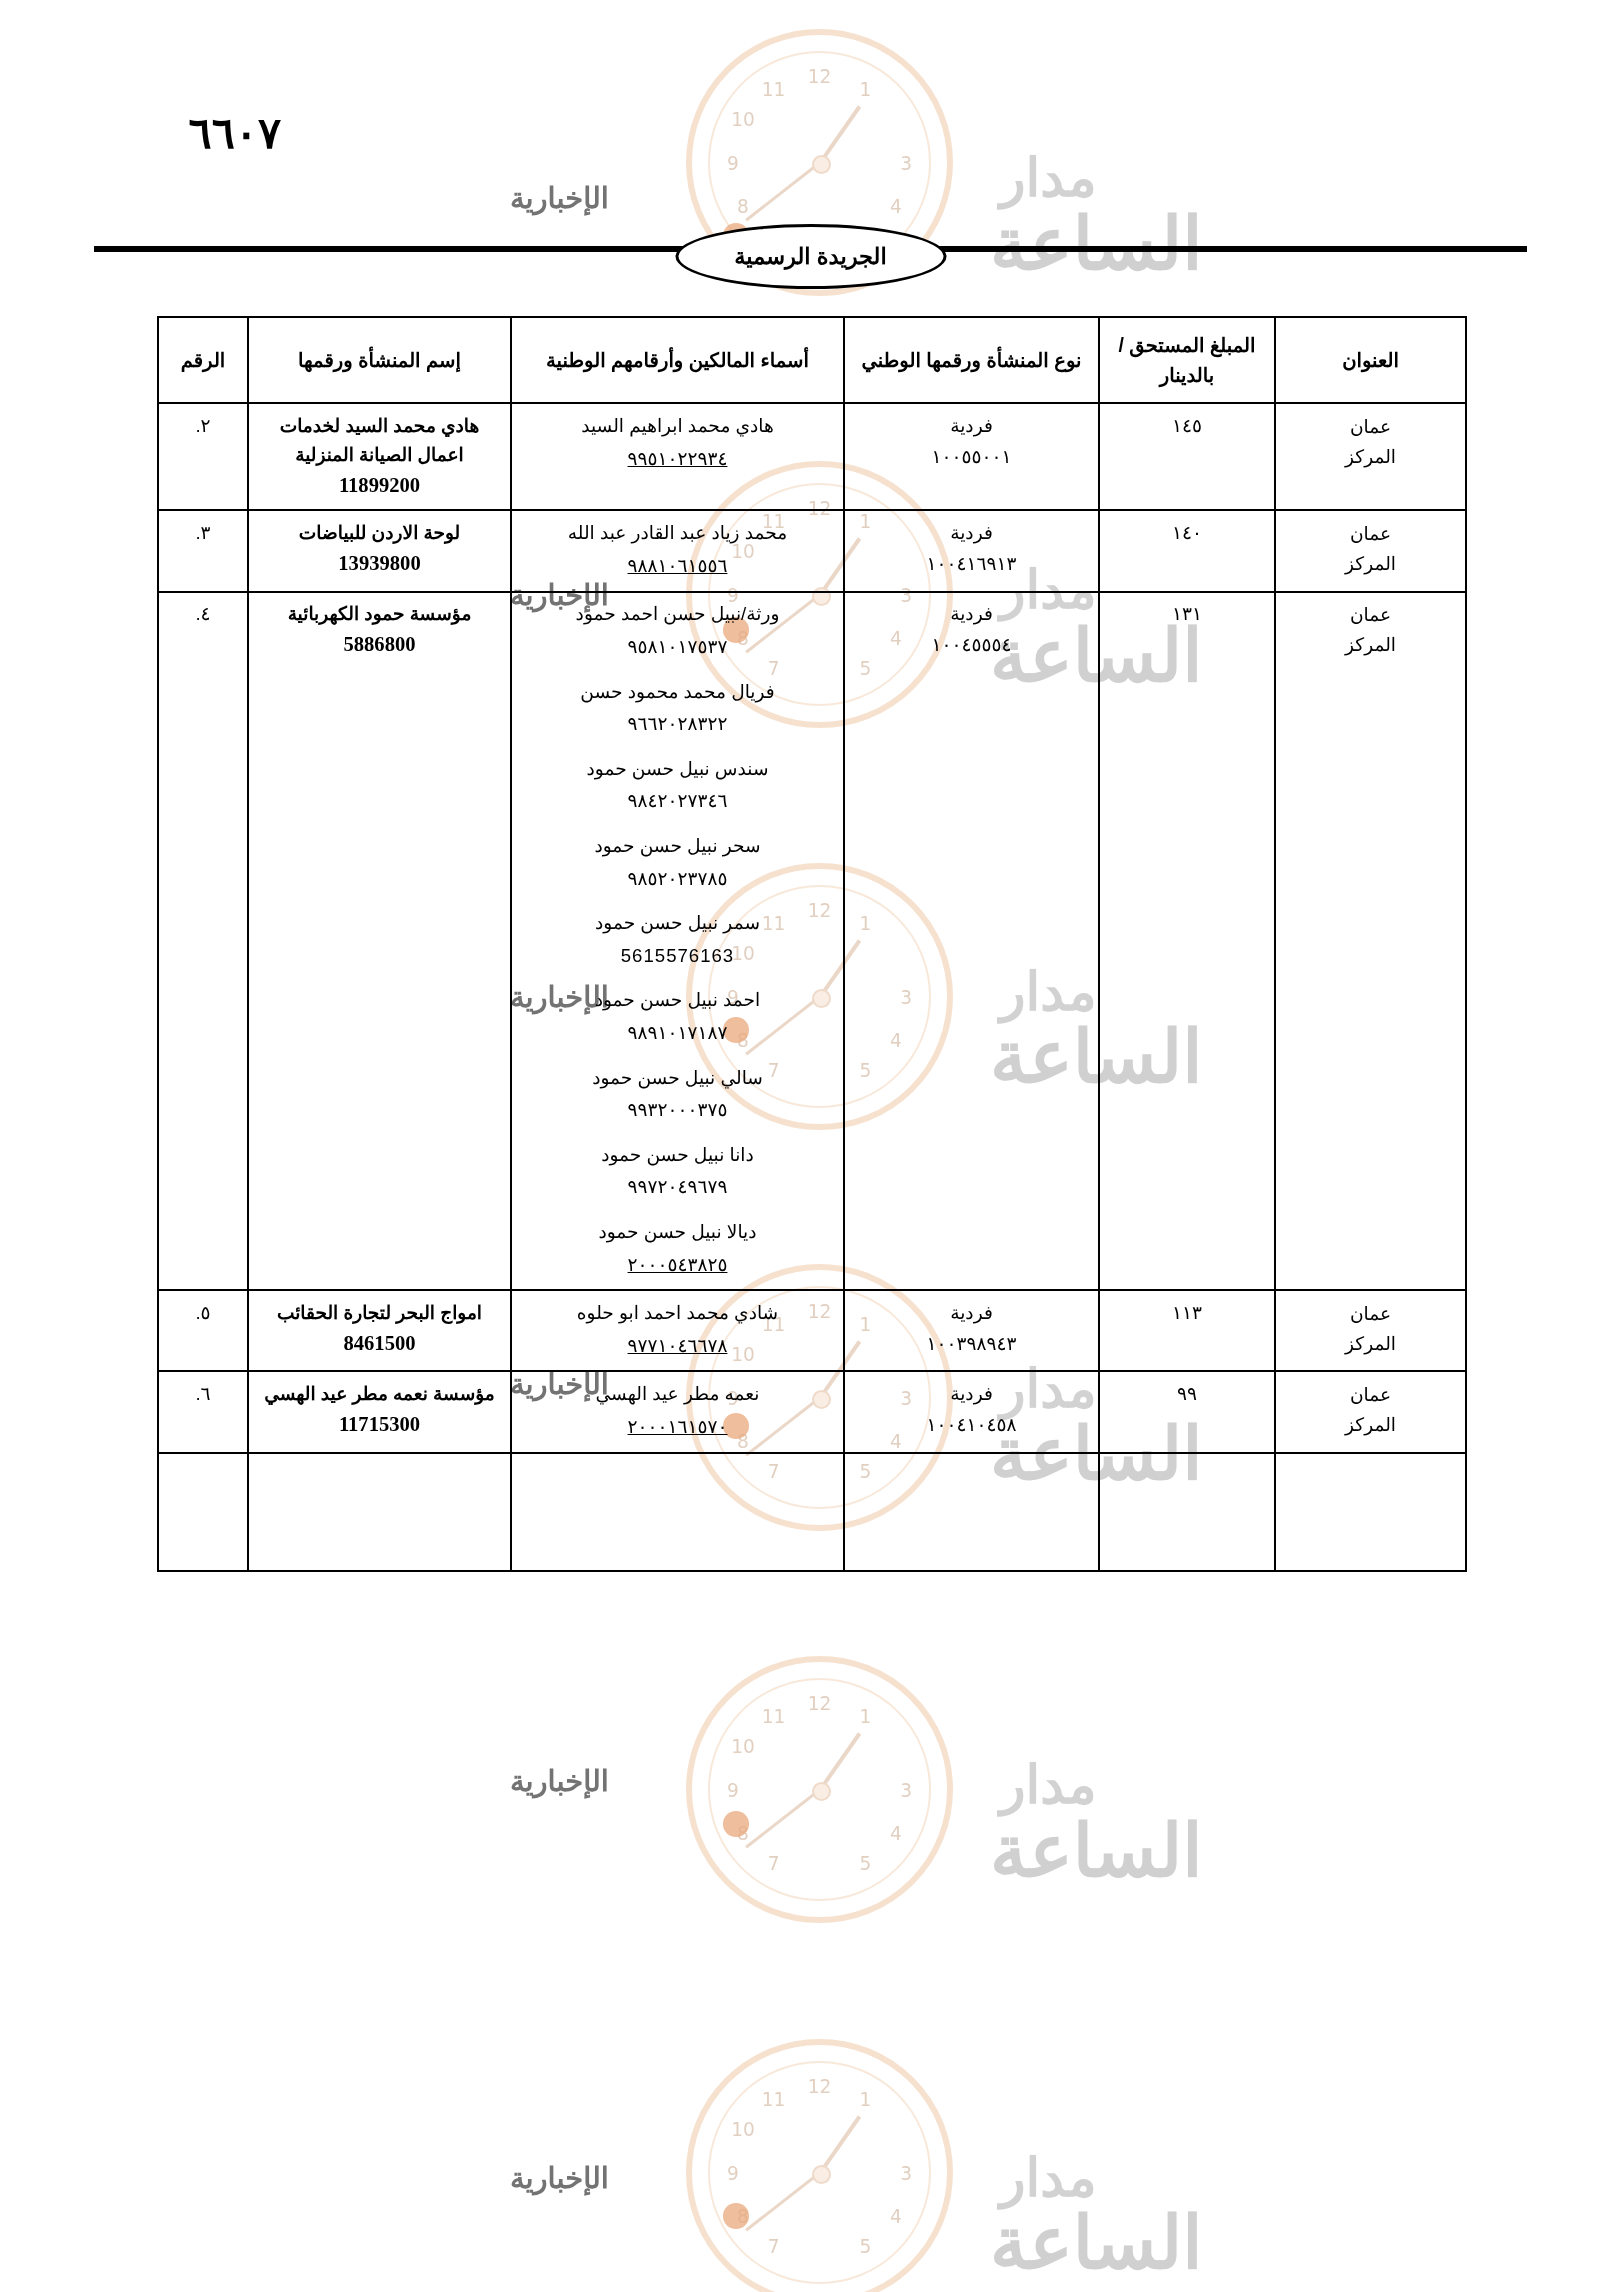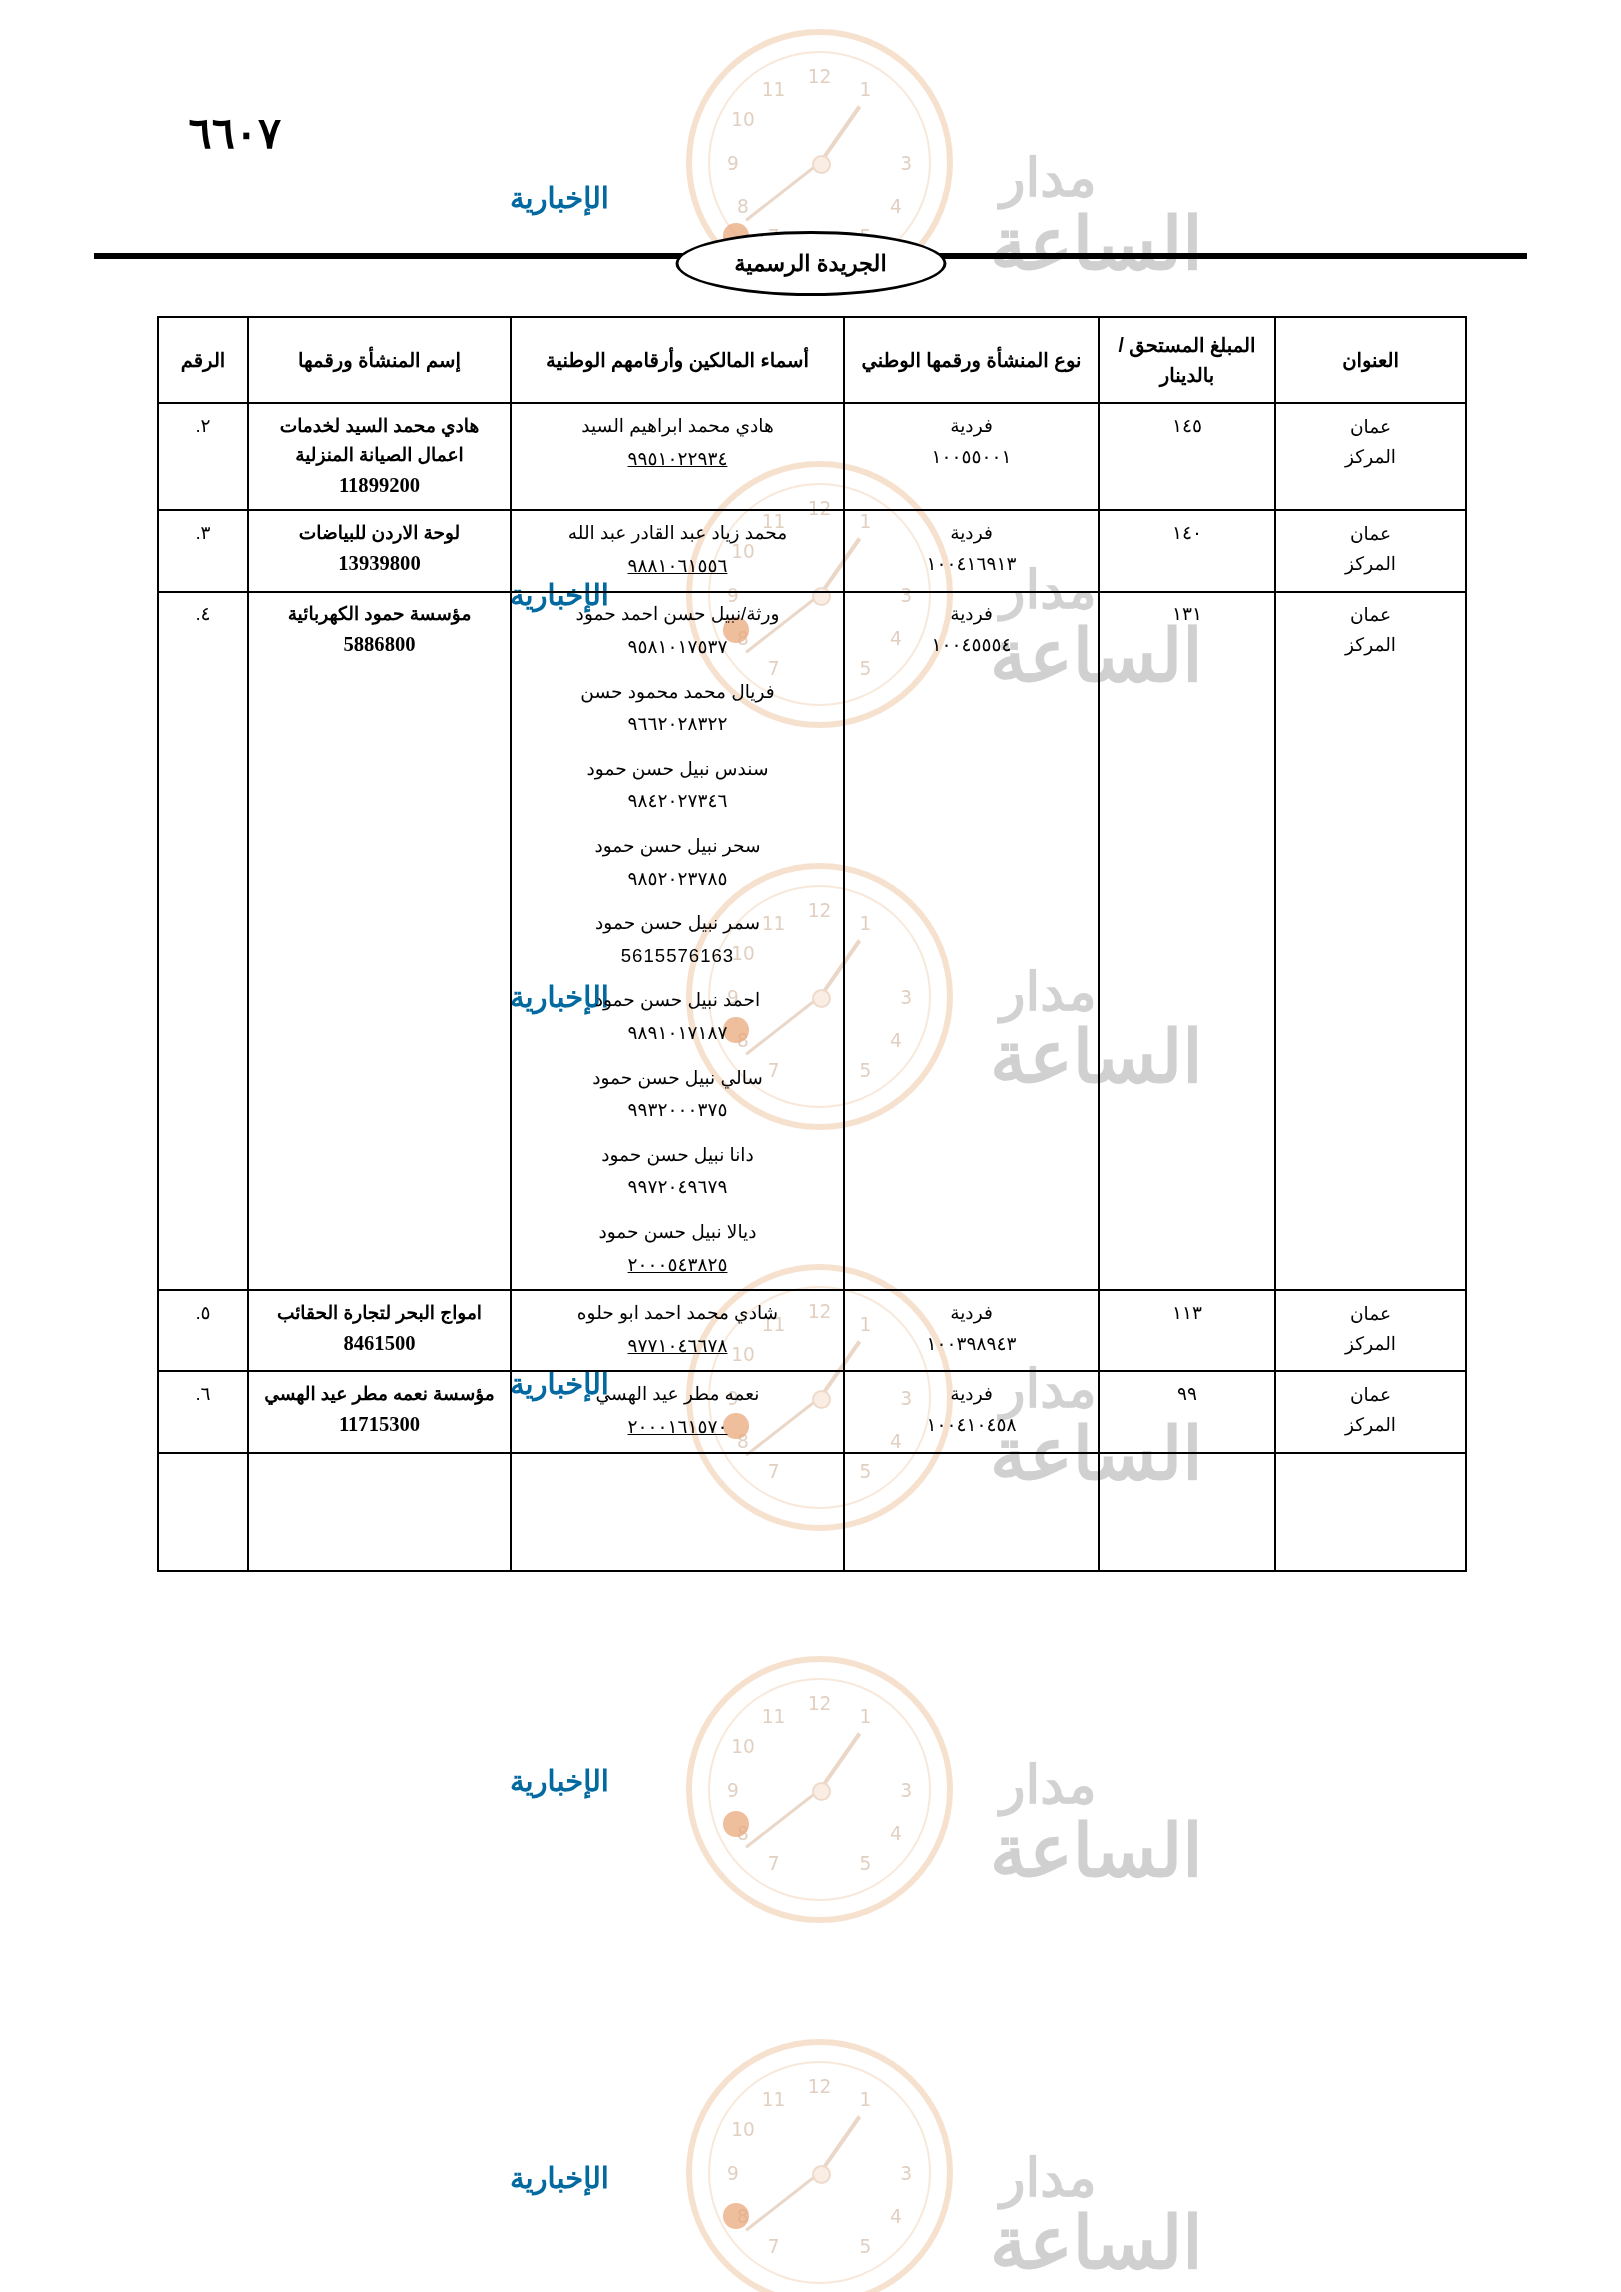--- a/index.html
+++ b/index.html
@@ -75,21 +75,21 @@
   .wm-madar {
     font-size: 53px;
     color: #d2d2d2;
   }
   .wm-alsaa {
     font-size: 73px;
     color: #d0d0d0;
   }
   .wm-ikhbariya {
     font-size: 29px;
-    color: #0369a1;
+    color: #737373;
     letter-spacing: 1px;
   }
   .wm-dot {
     position: absolute;
     width: 25.5px; height: 25.5px;
     border-radius: 50%;
     background: #e8a87c;
     opacity: .75;
   }
 
@@ -103,21 +103,21 @@
     top: 108px;
     right: 1340px;
     font-size: 43px;
     font-weight: bold;
     letter-spacing: 2px;
     font-family: "Liberation Serif", serif;
     direction: rtl;
   }
   .rule-wrap {
     position: absolute;
-    top: 231px;
+    top: 224px;
     left: 94px;
     width: 1433px;
     height: 59px;
     text-align: right;
   }
   .rule-line {
     position: absolute;
     top: 21.6px;
     left: 0;
     width: 100%;

